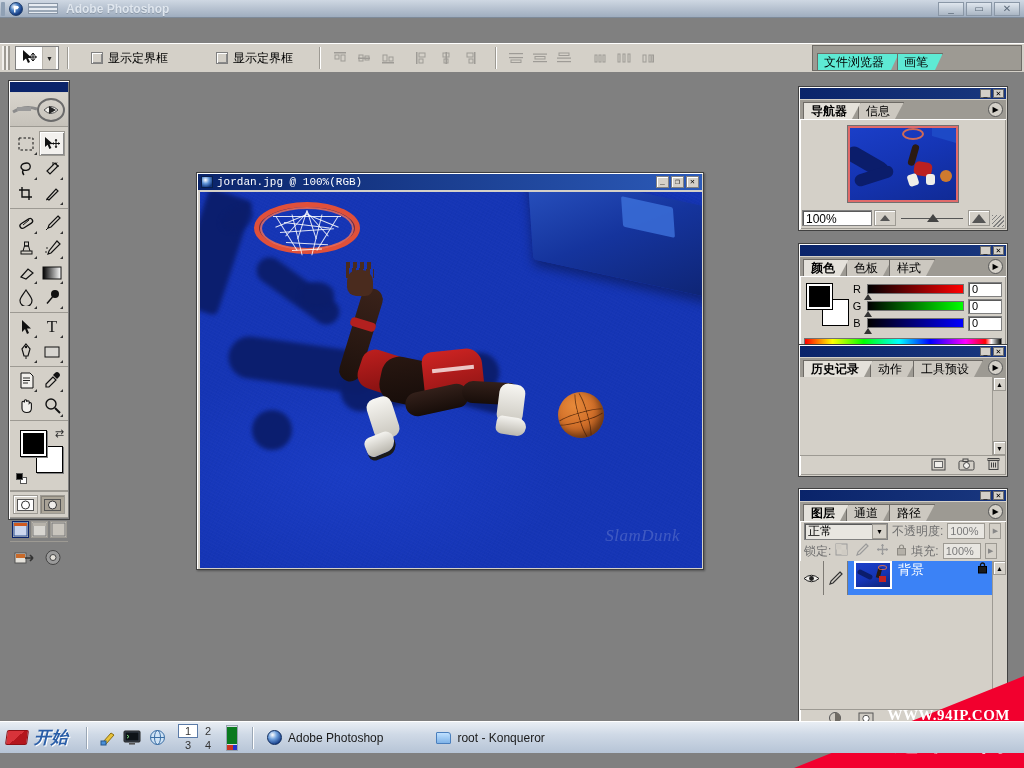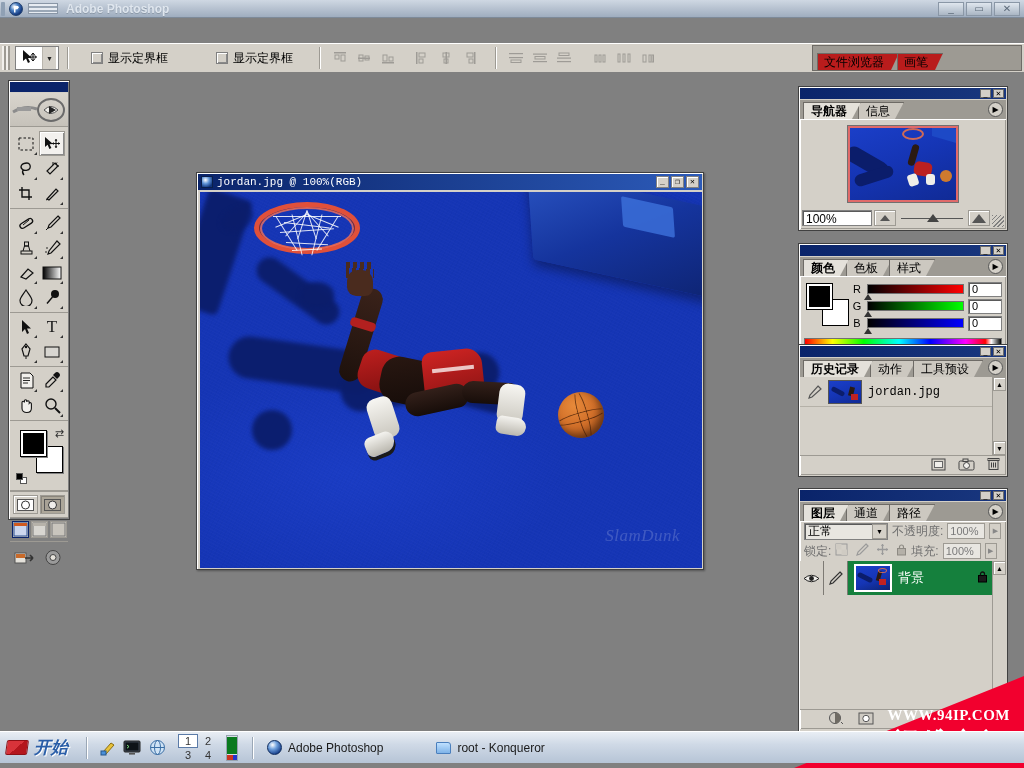--- a/index.html
+++ b/index.html
@@ -82,21 +82,21 @@
   .align-btn { width:22px; height:22px; display:flex; align-items:center; justify-content:center; }
   .align-btn svg { opacity:.33; }
 
   
   #palette-well {
     position:absolute; right:2px; top:45px; width:210px; height:26px;
     background:#9d9a93; border:1px solid #6e6b66;
     display:flex; align-items:flex-end; padding-left:4px;
   }
   .well-tab {
-    height:17px; background:#b91c1c; border:1px solid #6e6b66; border-bottom:none;
+    height:17px; background:#5eead4; border:1px solid #6e6b66; border-bottom:none;
     display:flex; align-items:center; padding:0 7px 0 6px; font-size:12px; color:#000;
     margin-right:-2px; position:relative;
     clip-path: polygon(0 0, 100% 0, calc(100% - 8px) 100%, 0 100%);
     padding-right:14px;
   }
 
   
   #toolbox {
     position:absolute; left:8px; top:80px; width:62px; height:440px;
     background:#d4d0c8; border:1px solid #404040;
@@ -294,21 +294,21 @@
     box-shadow: inset 1px 1px 0 #5a5a5a; font-size:12px; display:flex; align-items:center; padding-left:3px;}
   .lay-select .arr { margin-left:auto; width:15px;height:15px; background:#d4d0c8; border:1px solid #9d9a93;
     display:flex;align-items:center;justify-content:center; font-size:7px;}
   .lay-lab { font-size:12px; color:#6f6f6f;}
   .lay-num { width:38px;height:16px;background:#e8e6e1;border:1px solid #9d9a93; font-size:11px;
     color:#7a7a7a; padding:0 2px; display:flex; align-items:center;}
   .lay-spin { width:12px;height:16px;border:1px solid #9d9a93;background:#d4d0c8; font-size:7px;
     display:flex;align-items:center;justify-content:center; color:#888;}
   .lock-icons { display:flex; gap:7px; align-items:center; color:#9a9a9a; font-size:12px;}
   .layer-list { height:148px; background:#d4d0c8; position:relative; }
-  .layer-item { display:flex; align-items:center; height:34px; background:#15803d; color:#fff; }
+  .layer-item { display:flex; height:34px; background:#3b82f6; color:#fff; }
   .eye-cell, .brush-cell { width:24px; height:34px; display:flex; align-items:center; justify-content:center;
      border-right:1px solid #7d7a74; background:#d4d0c8; color:#000;}
   .lay-thumb { width:38px;height:28px; border:2px solid #fff; background:#1535b5; margin:0 6px;}
   .lay-name { font-size:13px; }
   .lay-lock { margin-left:auto; margin-right:18px; font-size:12px;}
   .lay-scroll { position:absolute; right:0; top:0; width:14px; height:148px; background:#d4d0c8; border-left:1px solid #9d9a93;}
   .lay-foot { height:20px; display:flex; align-items:center; justify-content:flex-start; gap:14px;
      border-top:1px solid #9d9a93; padding-left:28px;}
 
   
@@ -317,21 +317,21 @@
   }
   #ribbon .tri { position:absolute; right:0; bottom:0; width:0; height:0;
      border-left:230px solid transparent; border-bottom:92px solid #f2002e; }
   #ribbon .l1 { position:absolute; right:14px; bottom:44px; color:#fff; font-weight:bold;
      font-family:"Liberation Serif", serif; font-size:15px; letter-spacing:.5px;}
   #ribbon .l2 { position:absolute; right:14px; bottom:10px; color:#fff; font-weight:bold;
      font-size:25px; letter-spacing:4px;}
 
   
   #taskbar {
-    position:absolute; left:0; bottom:5px; width:1024px; height:32px;
+    position:absolute; left:0; bottom:15px; width:1024px; height:32px;
     background: linear-gradient(to bottom,#e9eef4 0%, #cfd9e6 40%, #b6c4d6 100%);
     border-top:1px solid #fff;
     display:flex; align-items:center;
   }
   #startbtn { display:flex; align-items:center; height:32px; padding:0 14px 0 6px; gap:6px; }
   #startbtn .sbook { width:22px;height:15px;
     background: linear-gradient(135deg,#d8333a 0 50%, #b4161d 50% 100%);
     border:1px solid #8d1016; transform: skewX(-8deg); border-radius:2px; }
   #startbtn .slabel { color:#2a5ea8; font-style:italic; font-weight:bold; font-size:17px;
      text-shadow: 1px 1px 0 #fff; }
@@ -938,33 +938,20 @@
     </div>
     <div class="pal-tabs">
       <div class="ptab active">历史记录</div>
       <div class="ptab">动作</div>
       <div class="ptab">工具预设</div>
       <div class="pal-menu">▶</div>
     </div>
     <div class="pal-body">
       <div class="hist-list">
 
-        <div class="hist-item">
-          <div class="hist-icon">
-            <svg width="18" height="16" viewBox="0 0 18 16">
-                <path d="M13 2 L16 5 L7 13 L4 14 L5 11 Z" fill="none" stroke="#555" stroke-width="1.2"></path>
-              </svg>
-          </div>
-          <div class="hist-thumb" style="background:linear-gradient(160deg,#1b3fc9,#1535b5 50%,#102a94); position:relative;">
-            <span style="position:absolute;left:2px;top:8px;width:14px;height:5px;background:#0b1d6b;transform:rotate(28deg);border-radius:3px;"></span>
-            <span style="position:absolute;left:20px;top:6px;width:5px;height:9px;background:#2a1a12;transform:rotate(14deg);"></span>
-            <span style="position:absolute;left:22px;top:13px;width:7px;height:6px;background:#c02222;"></span>
-          </div>
-          <div class="hist-lab">jordan.jpg</div>
-        </div>
 
 
         <div class="hist-scroll">
           <div class="sc-btn">▲</div>
           <div style="flex:1;background:#cac6be;"></div>
           <div class="sc-btn">▼</div>
         </div>
       </div>
       <div class="pal-foot">
         <div>

